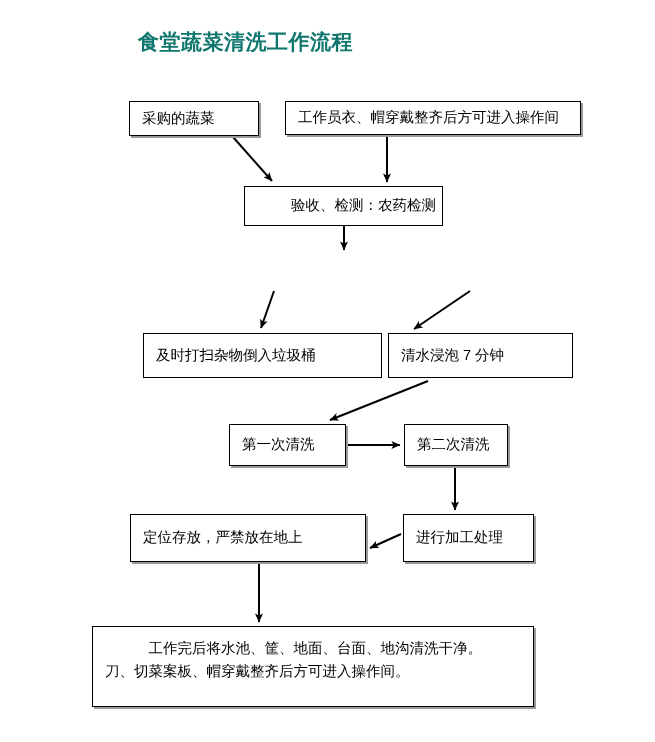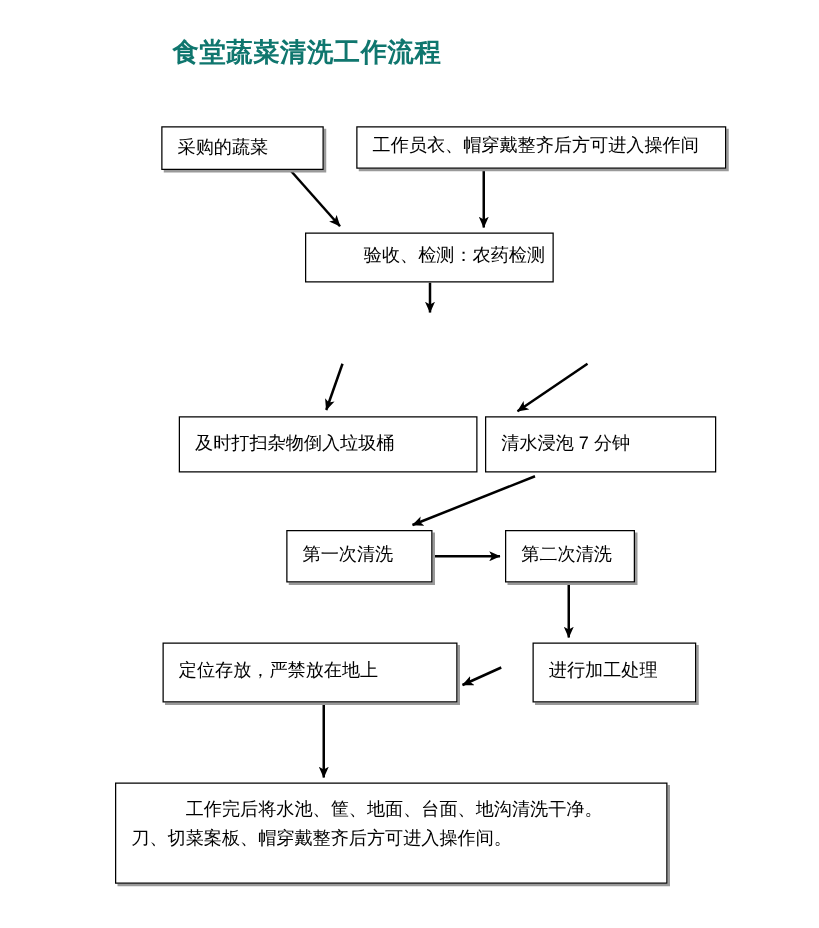--- a/index.html
+++ b/index.html
@@ -65,21 +65,21 @@
   
   #n1 { left:129px; top:101px;  width:130px; height:35px; }
   #n2 { left:285px; top:101px;  width:296px; height:34px; }
   #n3 { left:244px; top:186px;  width:199px; height:40px;justify-content:flex-end; }
   #n4 { left:208px; top:254px;  width:272px; height:35px; }
   #n5 { left:103px; top:333px;  width:239px; height:45px;margin-left:40px; }
   #n6 { left:388px; top:333px;  width:185px; height:45px; }
   #n7 { left:229px; top:424px;  width:117px; height:42px; }
   #n8 { left:404px; top:424px;  width:104px; height:42px; }
   #n9 { left:130px; top:514px;  width:236px; height:48px; }
-  #n10{ left:403px; top:514px;  width:131px; height:48px;margin-left:23px; }
+  #n10{ left:403px; top:514px;  width:131px; height:48px; }
   #n11{ left:92px;  top:626px;  width:442px; height:81px; font-size:14.5px; }
 </style>
 </head>
 <body>
 
 <div id="page">
 
   <div id="title">食堂蔬菜清洗工作流程</div>
 
   <svg class="edges" viewBox="0 0 655 742">

